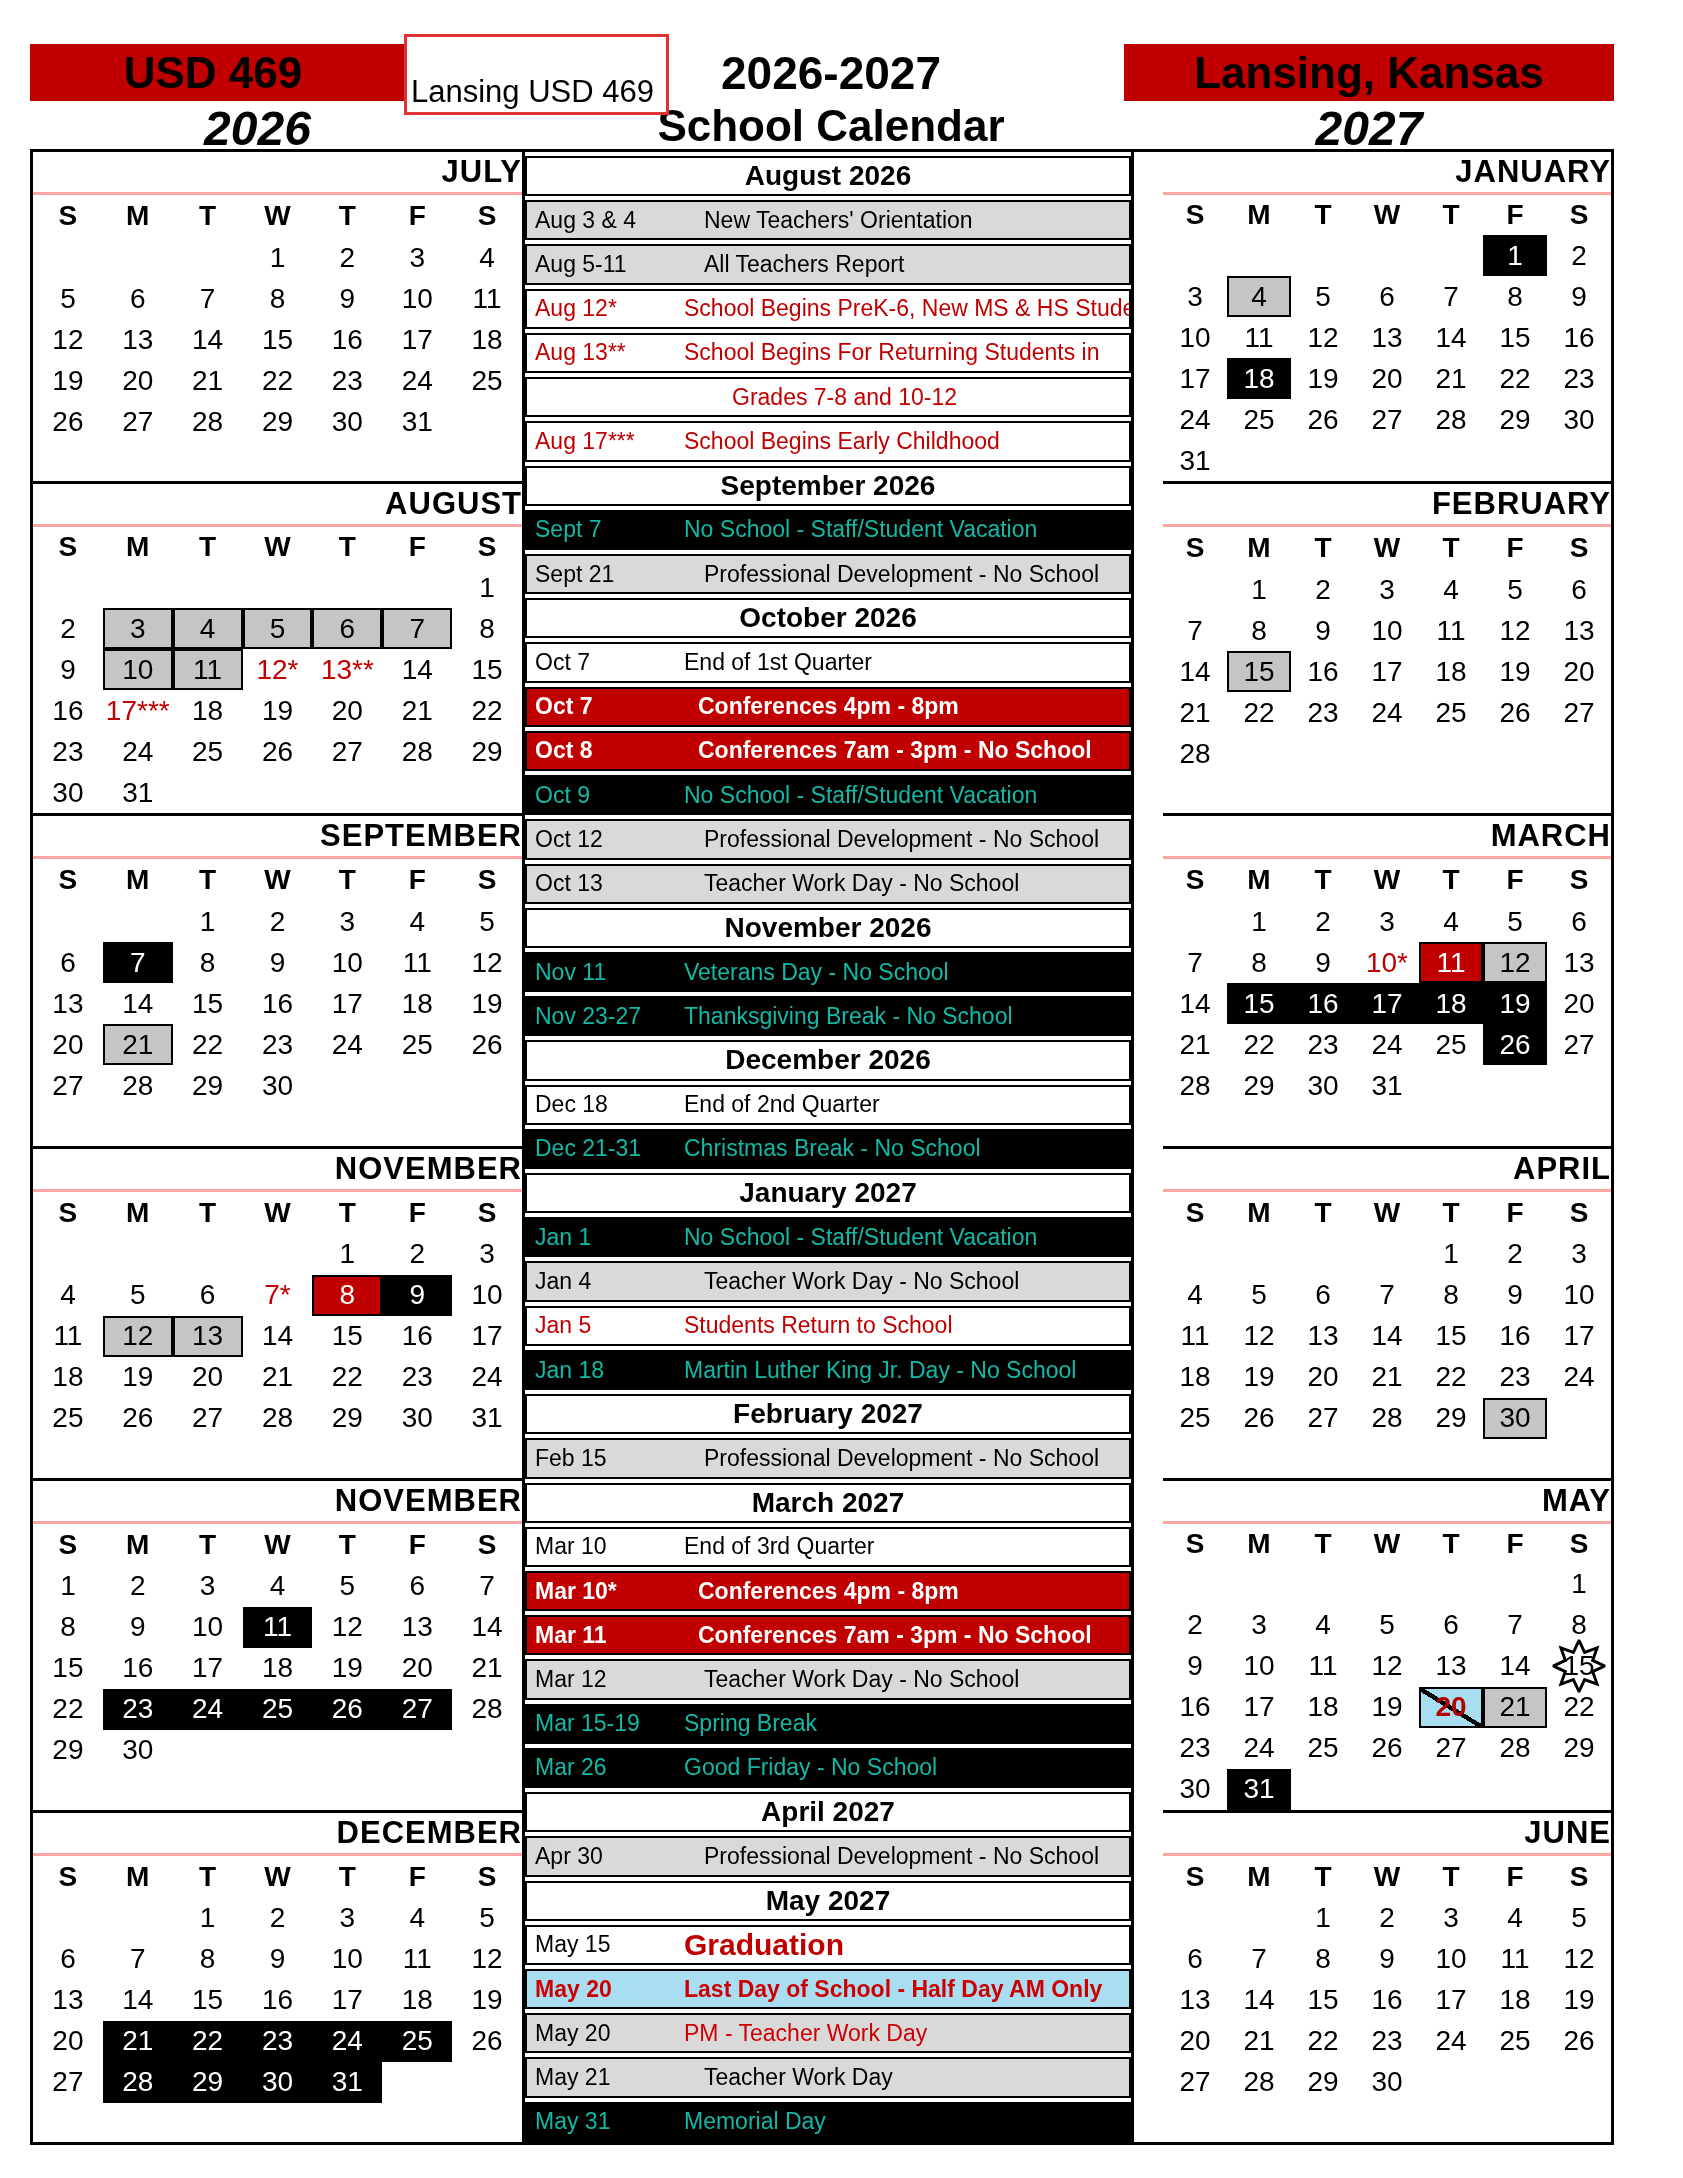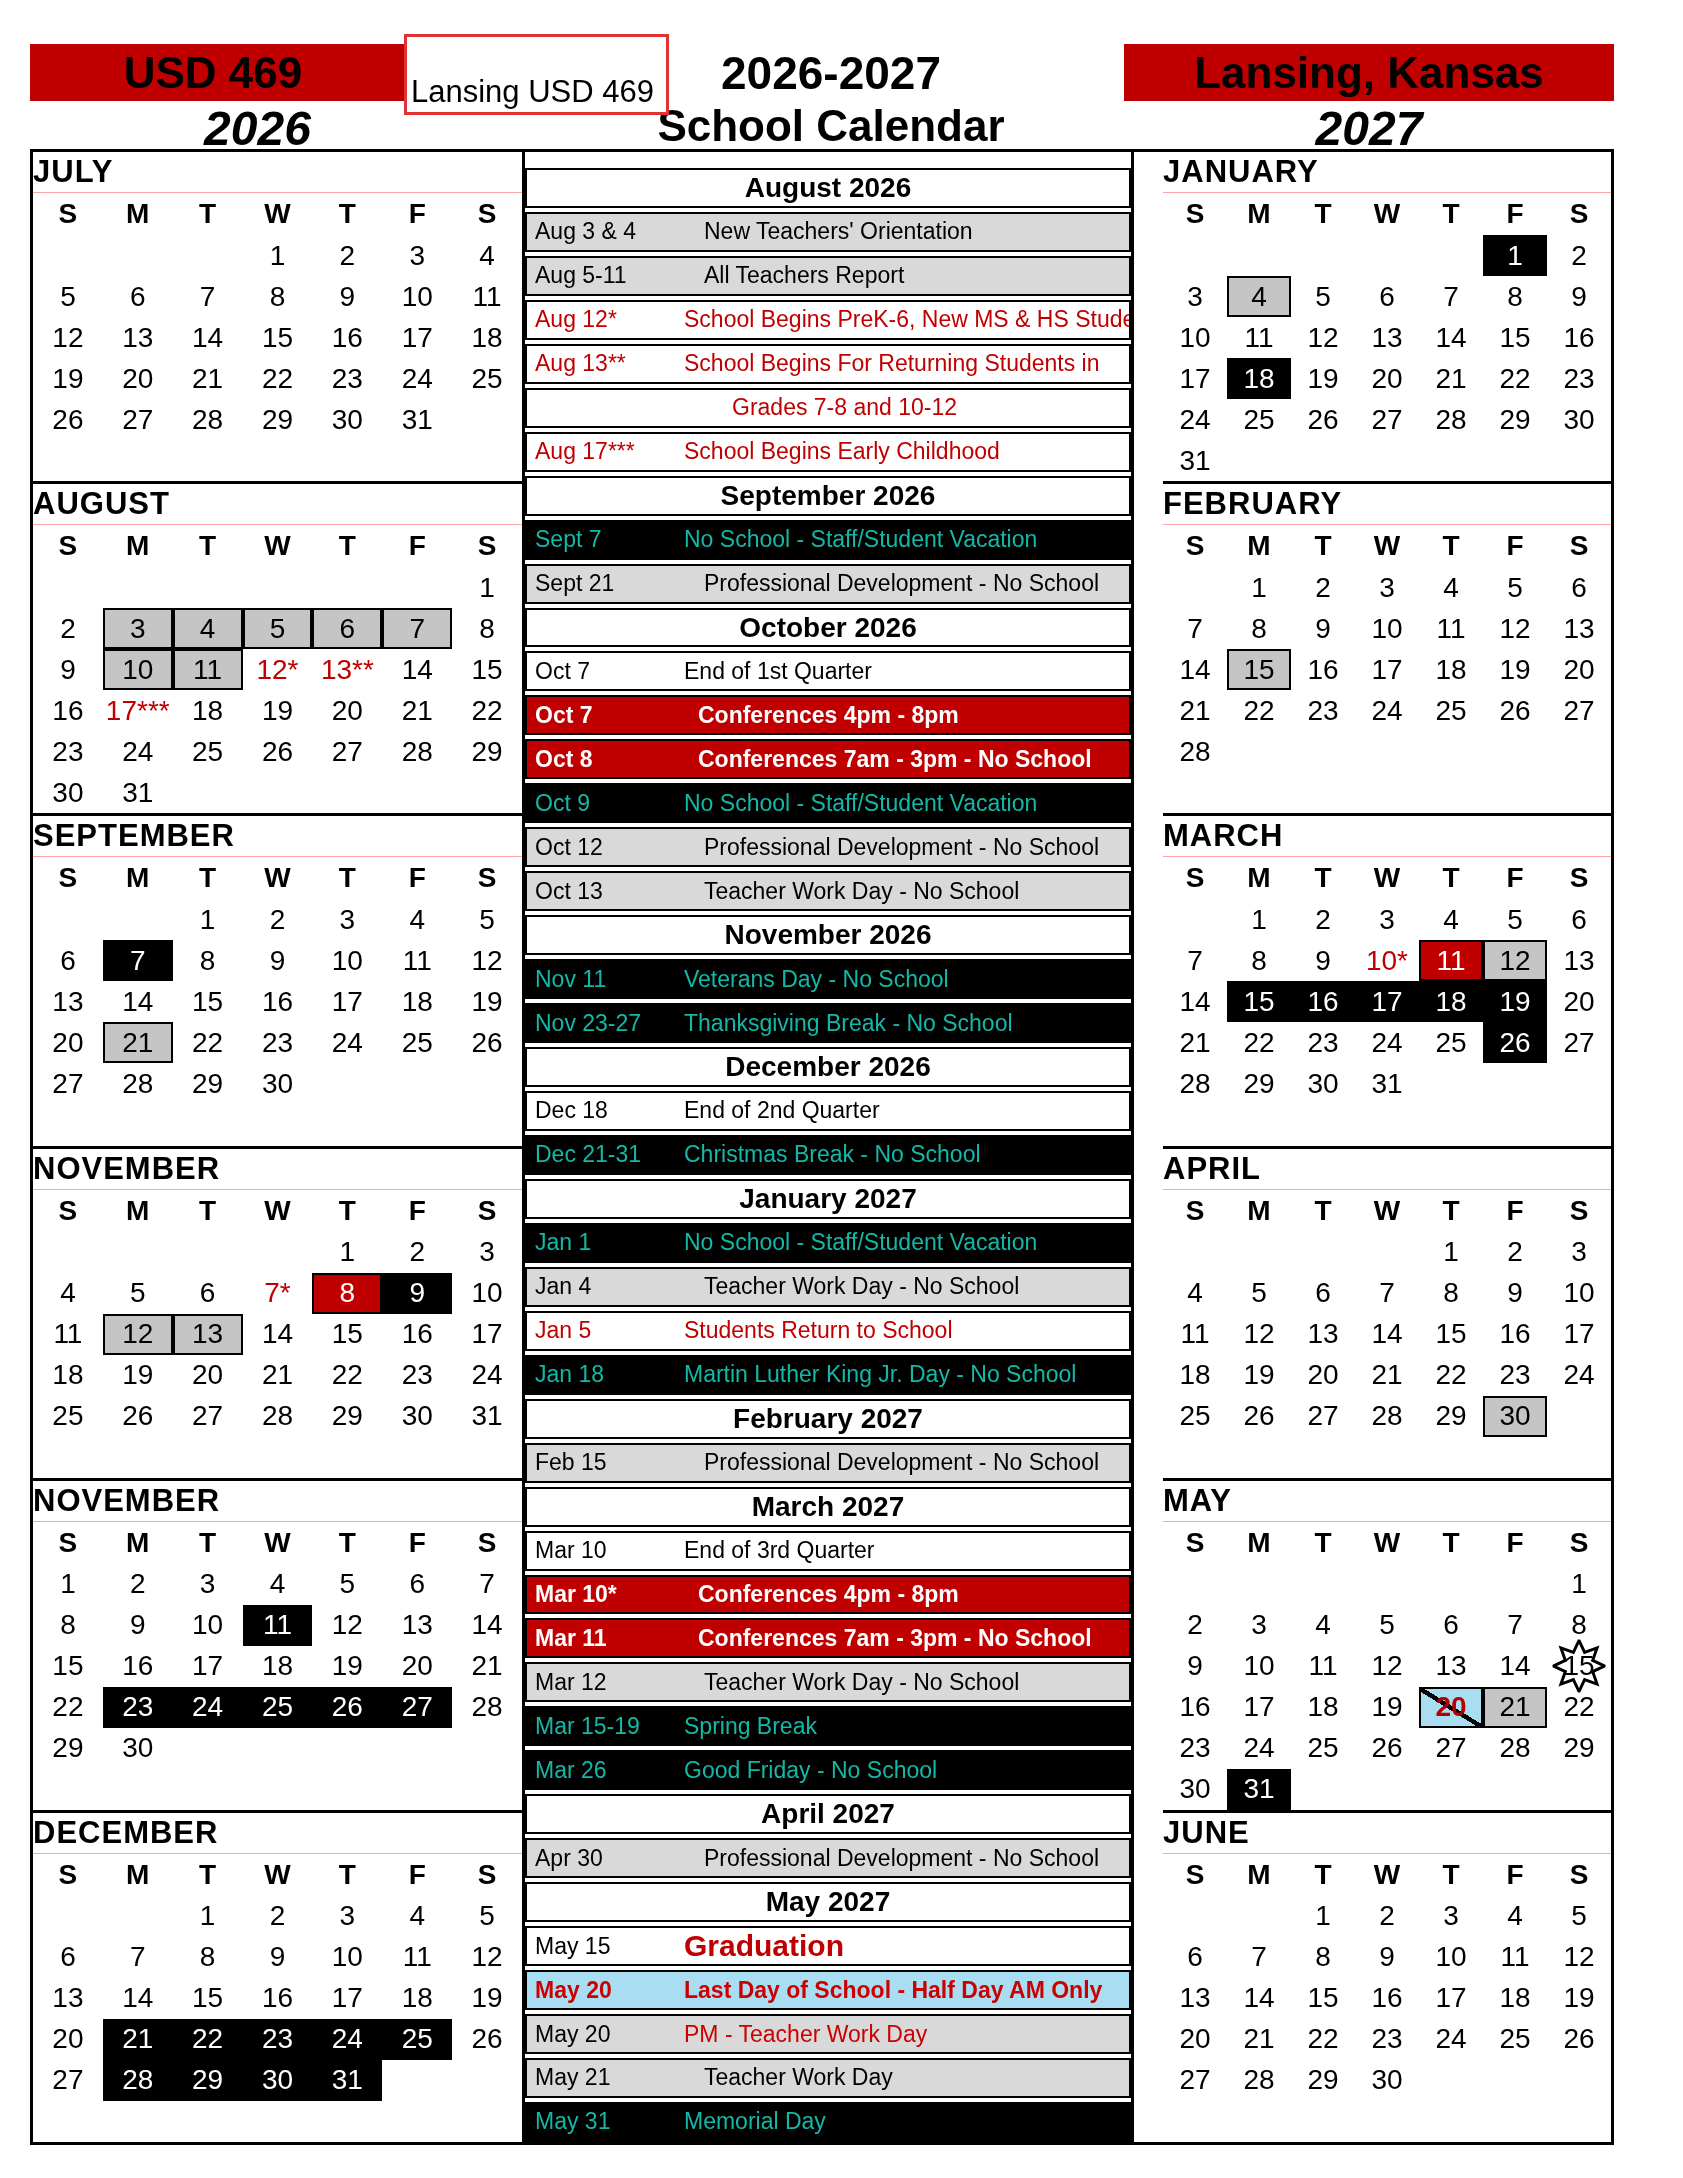--- a/index.html
+++ b/index.html
@@ -20,37 +20,37 @@
   
   #grid{position:absolute;left:30px;top:149px;width:1584px;height:1996px;border:3px solid #000;display:flex;box-sizing:border-box;}
   .calcol{display:flex;flex-direction:column;}
   #col-left{width:489px;border-right:3px solid #000;}
   #col-mid{width:606px;border-right:3px solid #000;display:flex;flex-direction:column;padding:0 0;}
   #col-right{flex:1;padding-left:29px;}
 
   
   .month{flex:1;display:flex;flex-direction:column;border-bottom:3px solid #000;overflow:hidden;}
   .calcol .month:last-child{border-bottom:none;}
-  .month-name{height:40px;line-height:40px;text-align:left;font-weight:700;font-size:31px;border-bottom:1px solid #fca5a5;letter-spacing:1px;}
+  .month-name{height:40px;line-height:40px;text-align:right;font-weight:700;font-size:31px;border-bottom:3px solid #fca5a5;letter-spacing:1px;}
   .weekdays{display:grid;grid-template-columns:repeat(7,1fr);height:42px;align-items:center;text-align:center;font-weight:700;font-size:28px;}
   .weeks{flex:1;display:flex;flex-direction:column;}
   .week{display:grid;grid-template-columns:repeat(7,1fr);height:41px;}
   .day{position:relative;font-size:28px;}
   .cell{width:100%;height:100%;display:flex;align-items:center;justify-content:center;box-sizing:border-box;}
   .c-gray{background:#c5c5c5;border:2px solid #000;}
   .c-black{background:#000;border:2px solid #000;color:#fff;}
   .c-redfill{background:#c00000;border:2px solid #000;color:#fff;}
   .c-redtext{color:#c00000;}
   .c-blue{background:linear-gradient(to top right,transparent 46%,#000 46%,#000 53%,transparent 53%),#a9def2;border:2px solid #000;color:#b30000;font-weight:700;}
   .c-star svg{position:absolute;left:50%;top:50%;transform:translate(-50%,-50%);}
   .c-star span{position:relative;z-index:1;}
 
   
   .evt{flex:1;margin:2px 0;border:2px solid #000;display:flex;align-items:center;font-size:23px;padding:0 8px;box-sizing:border-box;background:#fff;overflow:hidden;white-space:nowrap;}
-  #col-mid .evt:first-child{margin-top:16px;}
+  #col-mid .evt:first-child{margin-top:4px;}
   #col-mid .evt:last-child{margin-bottom:0;}
   .evt .d{width:149px;flex-shrink:0;}
   .evt.month-hdr{font-weight:700;justify-content:center;font-size:28px;}
   .evt.gray{background:#d9d9d9;gap:20px;}
   .evt.black{background:#000;color:#14b8a6;}
   .evt.redfill{background:#c00000;color:#fff;font-weight:700;}
   .evt.redfill .t{padding-left:14px;}
   .evt.redtext .d,.evt.redtext .t{color:#c00000;}
   .evt.redcont .t{color:#c00000;padding-left:48px;}
   .evt.graduation .t{color:#c00000;font-weight:700;font-size:30px;}

